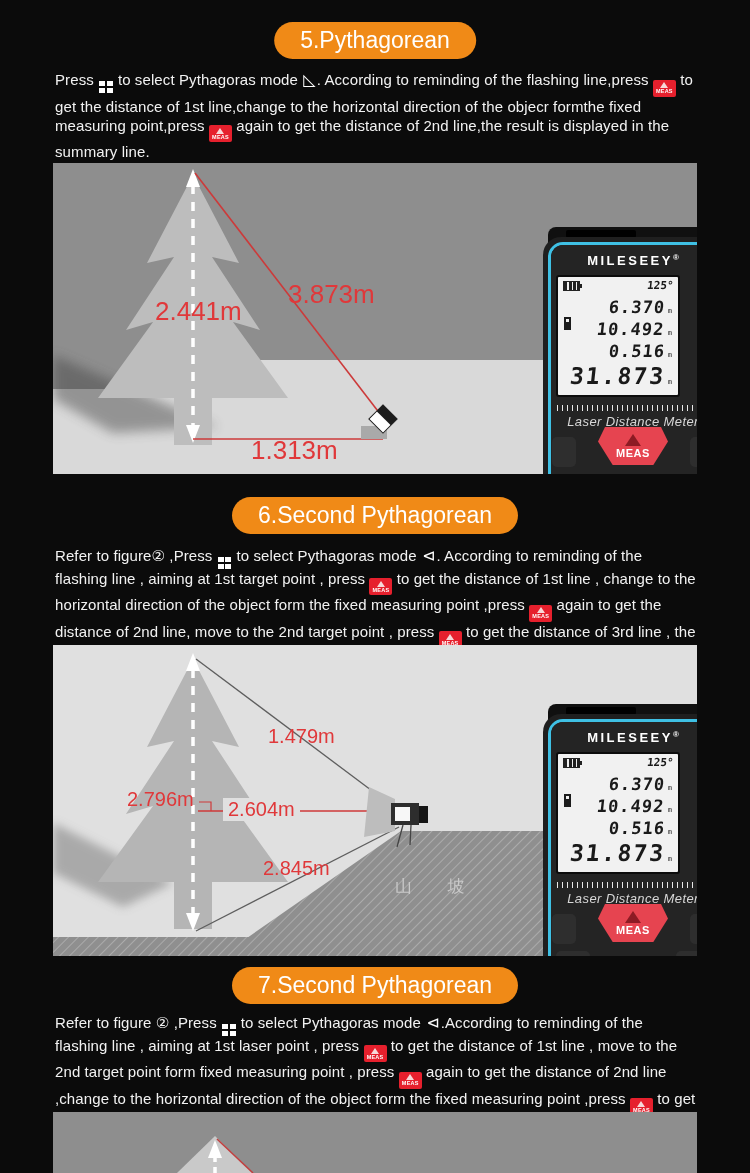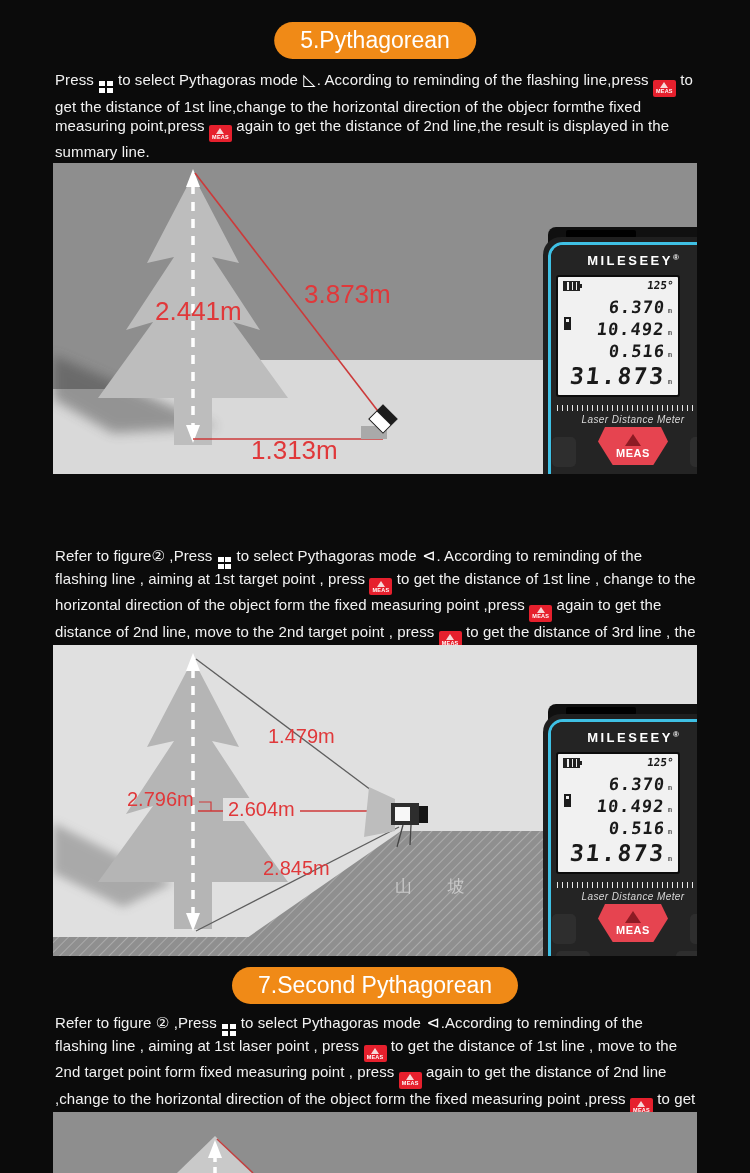--- a/index.html
+++ b/index.html
@@ -55,21 +55,21 @@
   .target-icon{position:absolute;left:6px;top:40px;width:7px;height:13px;background:#1c1c1c;}
   .target-icon:after{content:"";position:absolute;left:2px;top:2px;width:3px;height:3px;background:#f1f1f1;}
   .lcd-row{position:absolute;right:6px;display:flex;align-items:baseline;}
   .lcd-row .unit{font-size:7px;margin-left:3px;color:#1a1a1a;font-family:"DejaVu Sans Mono",monospace;}
   .lcd-row .val{font-size:17px;letter-spacing:1px;}
   .row1{top:20px;} .row2{top:42px;} .row3{top:64px;}
   .row4{top:86px;} .row4 .val{font-size:23px;letter-spacing:2px;}
   .ruler{position:absolute;top:168px;left:14px;right:14px;height:6px;
         background:repeating-linear-gradient(90deg,#e9e9e9 0 1px,transparent 1px 5px);}
   .dev-label{position:absolute;top:177px;left:0;right:0;text-align:center;color:#d8d8d8;
-        font-size:10px;font-style:italic;letter-spacing:.4px;}
+        font-size:13px;font-style:italic;letter-spacing:.4px;}
   .btn{position:absolute;background:#2e2e2e;border-radius:5px;color:#fff;}
   .btn-side-l{left:9px;top:200px;width:24px;height:30px;}
   .btn-side-r{right:9px;top:200px;width:24px;height:30px;}
   .meas-btn{position:absolute;left:50%;top:190px;transform:translateX(-50%);width:70px;height:38px;
         background:#e64450;clip-path:polygon(10% 0,90% 0,100% 38%,79% 100%,21% 100%,0 38%);
         display:flex;flex-direction:column;align-items:center;justify-content:center;}
   .meas-btn .tri{width:0;height:0;border-left:8px solid transparent;border-right:8px solid transparent;
         border-bottom:12px solid #8d1b24;margin-bottom:1px;}
   .meas-btn span{color:#fff;font-weight:bold;font-size:11px;letter-spacing:.5px;}
   .grid-btn{left:13px;top:237px;width:34px;height:25px;display:flex;align-items:center;justify-content:center;}
@@ -116,21 +116,21 @@
       <line x1="140" y1="276" x2="330" y2="276" stroke="#cc3a3a" stroke-width="1.6"></line>
       <g>
         <rect x="308" y="263" width="26" height="13" fill="#a9a9a9"></rect>
         <g transform="rotate(-45 330 256)">
           <rect x="320" y="246" width="20" height="20" fill="#ffffff" stroke="#1c1c1c" stroke-width="1"></rect>
           <rect x="331" y="246" width="9" height="20" fill="#1c1c1c"></rect>
         </g>
       </g>
     </svg>
     <span class="mlabel fig1-label" style="left:102px;top:133px;">2.441m</span>
-    <span class="mlabel fig1-label" style="left:251px;top:116px;">3.873m</span>
+    <span class="mlabel fig1-label" style="left:235px;top:116px;">3.873m</span>
     <span class="mlabel fig1-label" style="left:198px;top:272px;">1.313m</span>
     <div class="device-slot" style="left:490px;top:64px;">
   <div class="device">
     <div class="dev-cap"></div>
     <div class="dev-body">
       <div class="dev-accent"></div>
       <div class="dev-inner"></div>
       <div class="dev-brand">
         <span>MILESEEY</span><sup>®</sup>
       </div>
@@ -162,20 +162,23 @@
       <div class="meas-btn">
         <i class="tri"></i>
         <span>MEAS</span>
       </div>
 
     </div>
   </div>
 </div>
   </div>
 
+  <div class="pill" style="top:497px;">
+    <span>6.Second Pythagorean</span>
+  </div>
   <p class="para" style="top:546px;">Refer to figure② ,Press <span class="keypad-chip">
         <i></i>
         <i></i>
         <i></i>
         <i></i>
       </span> to select Pythagoras mode <span class="mode-glyph">⊲</span>. According to reminding of the flashing line , aiming at 1st target point , press <span class="meas-chip">
         <i class="chip-tri"></i>
         <b>MEAS</b>
       </span> to get the distance of 1st line , change to the horizontal direction of the object form the fixed measuring point ,press <span class="meas-chip">
         <i class="chip-tri"></i>

